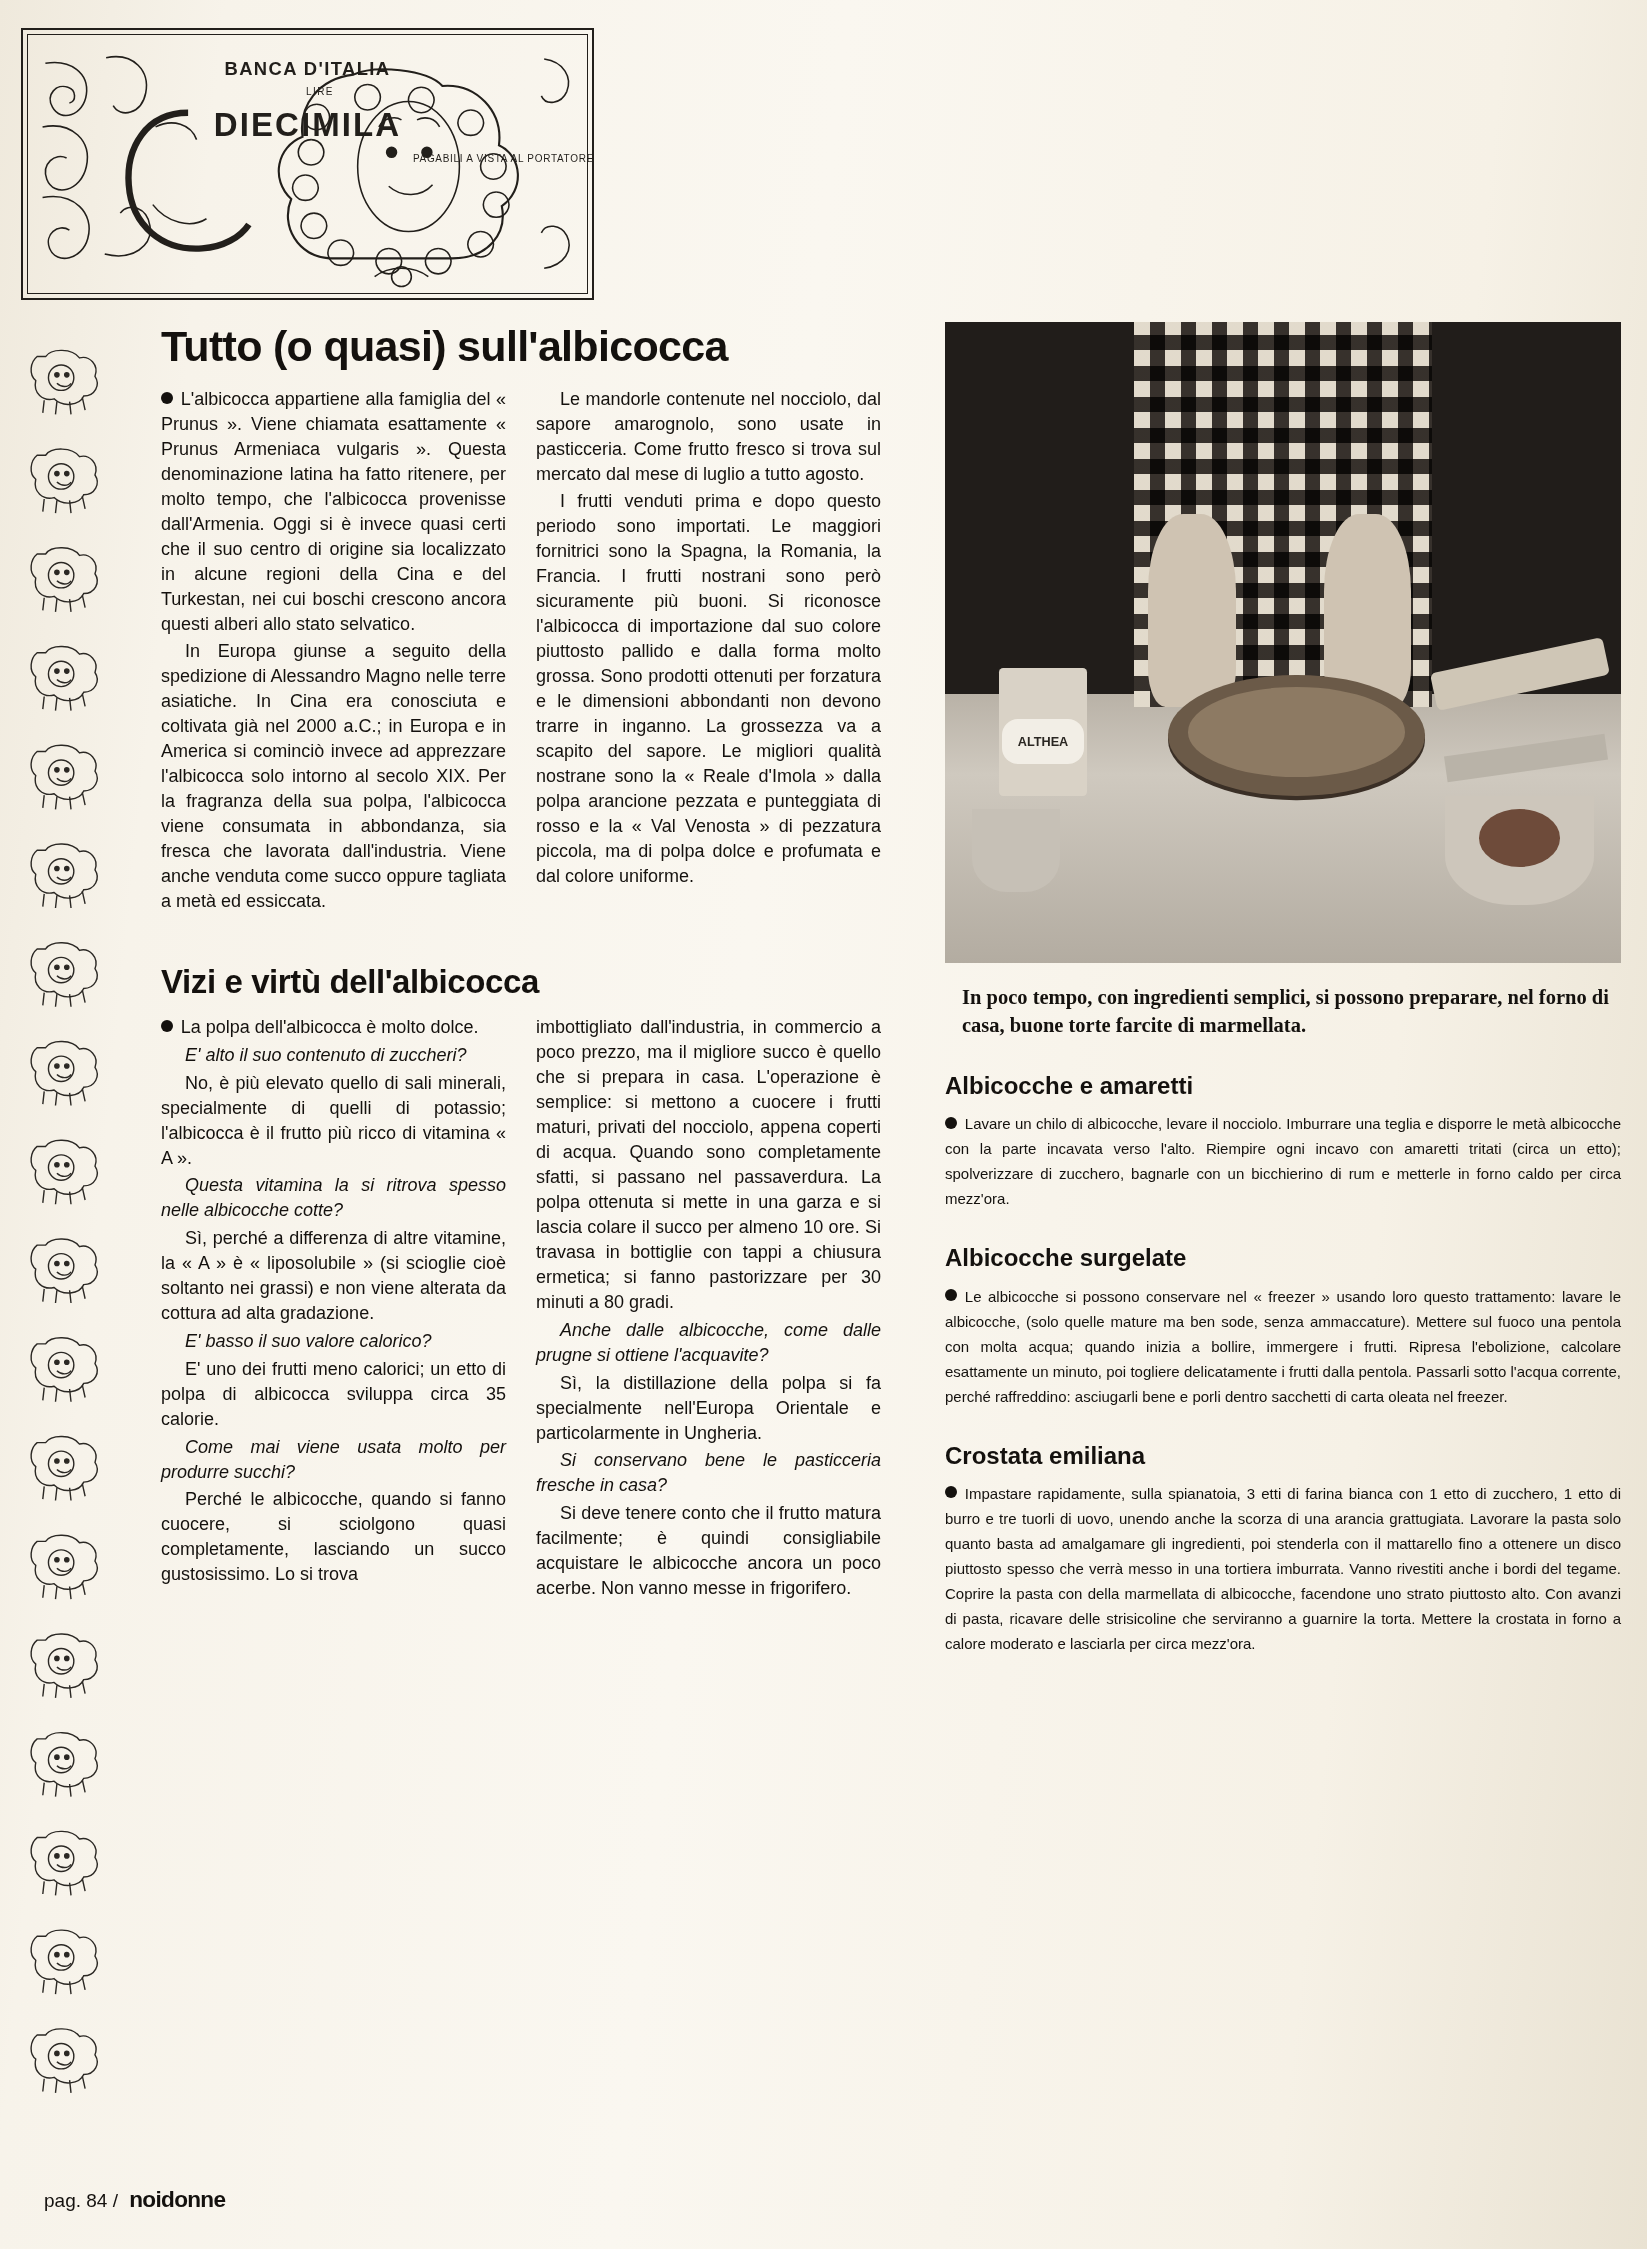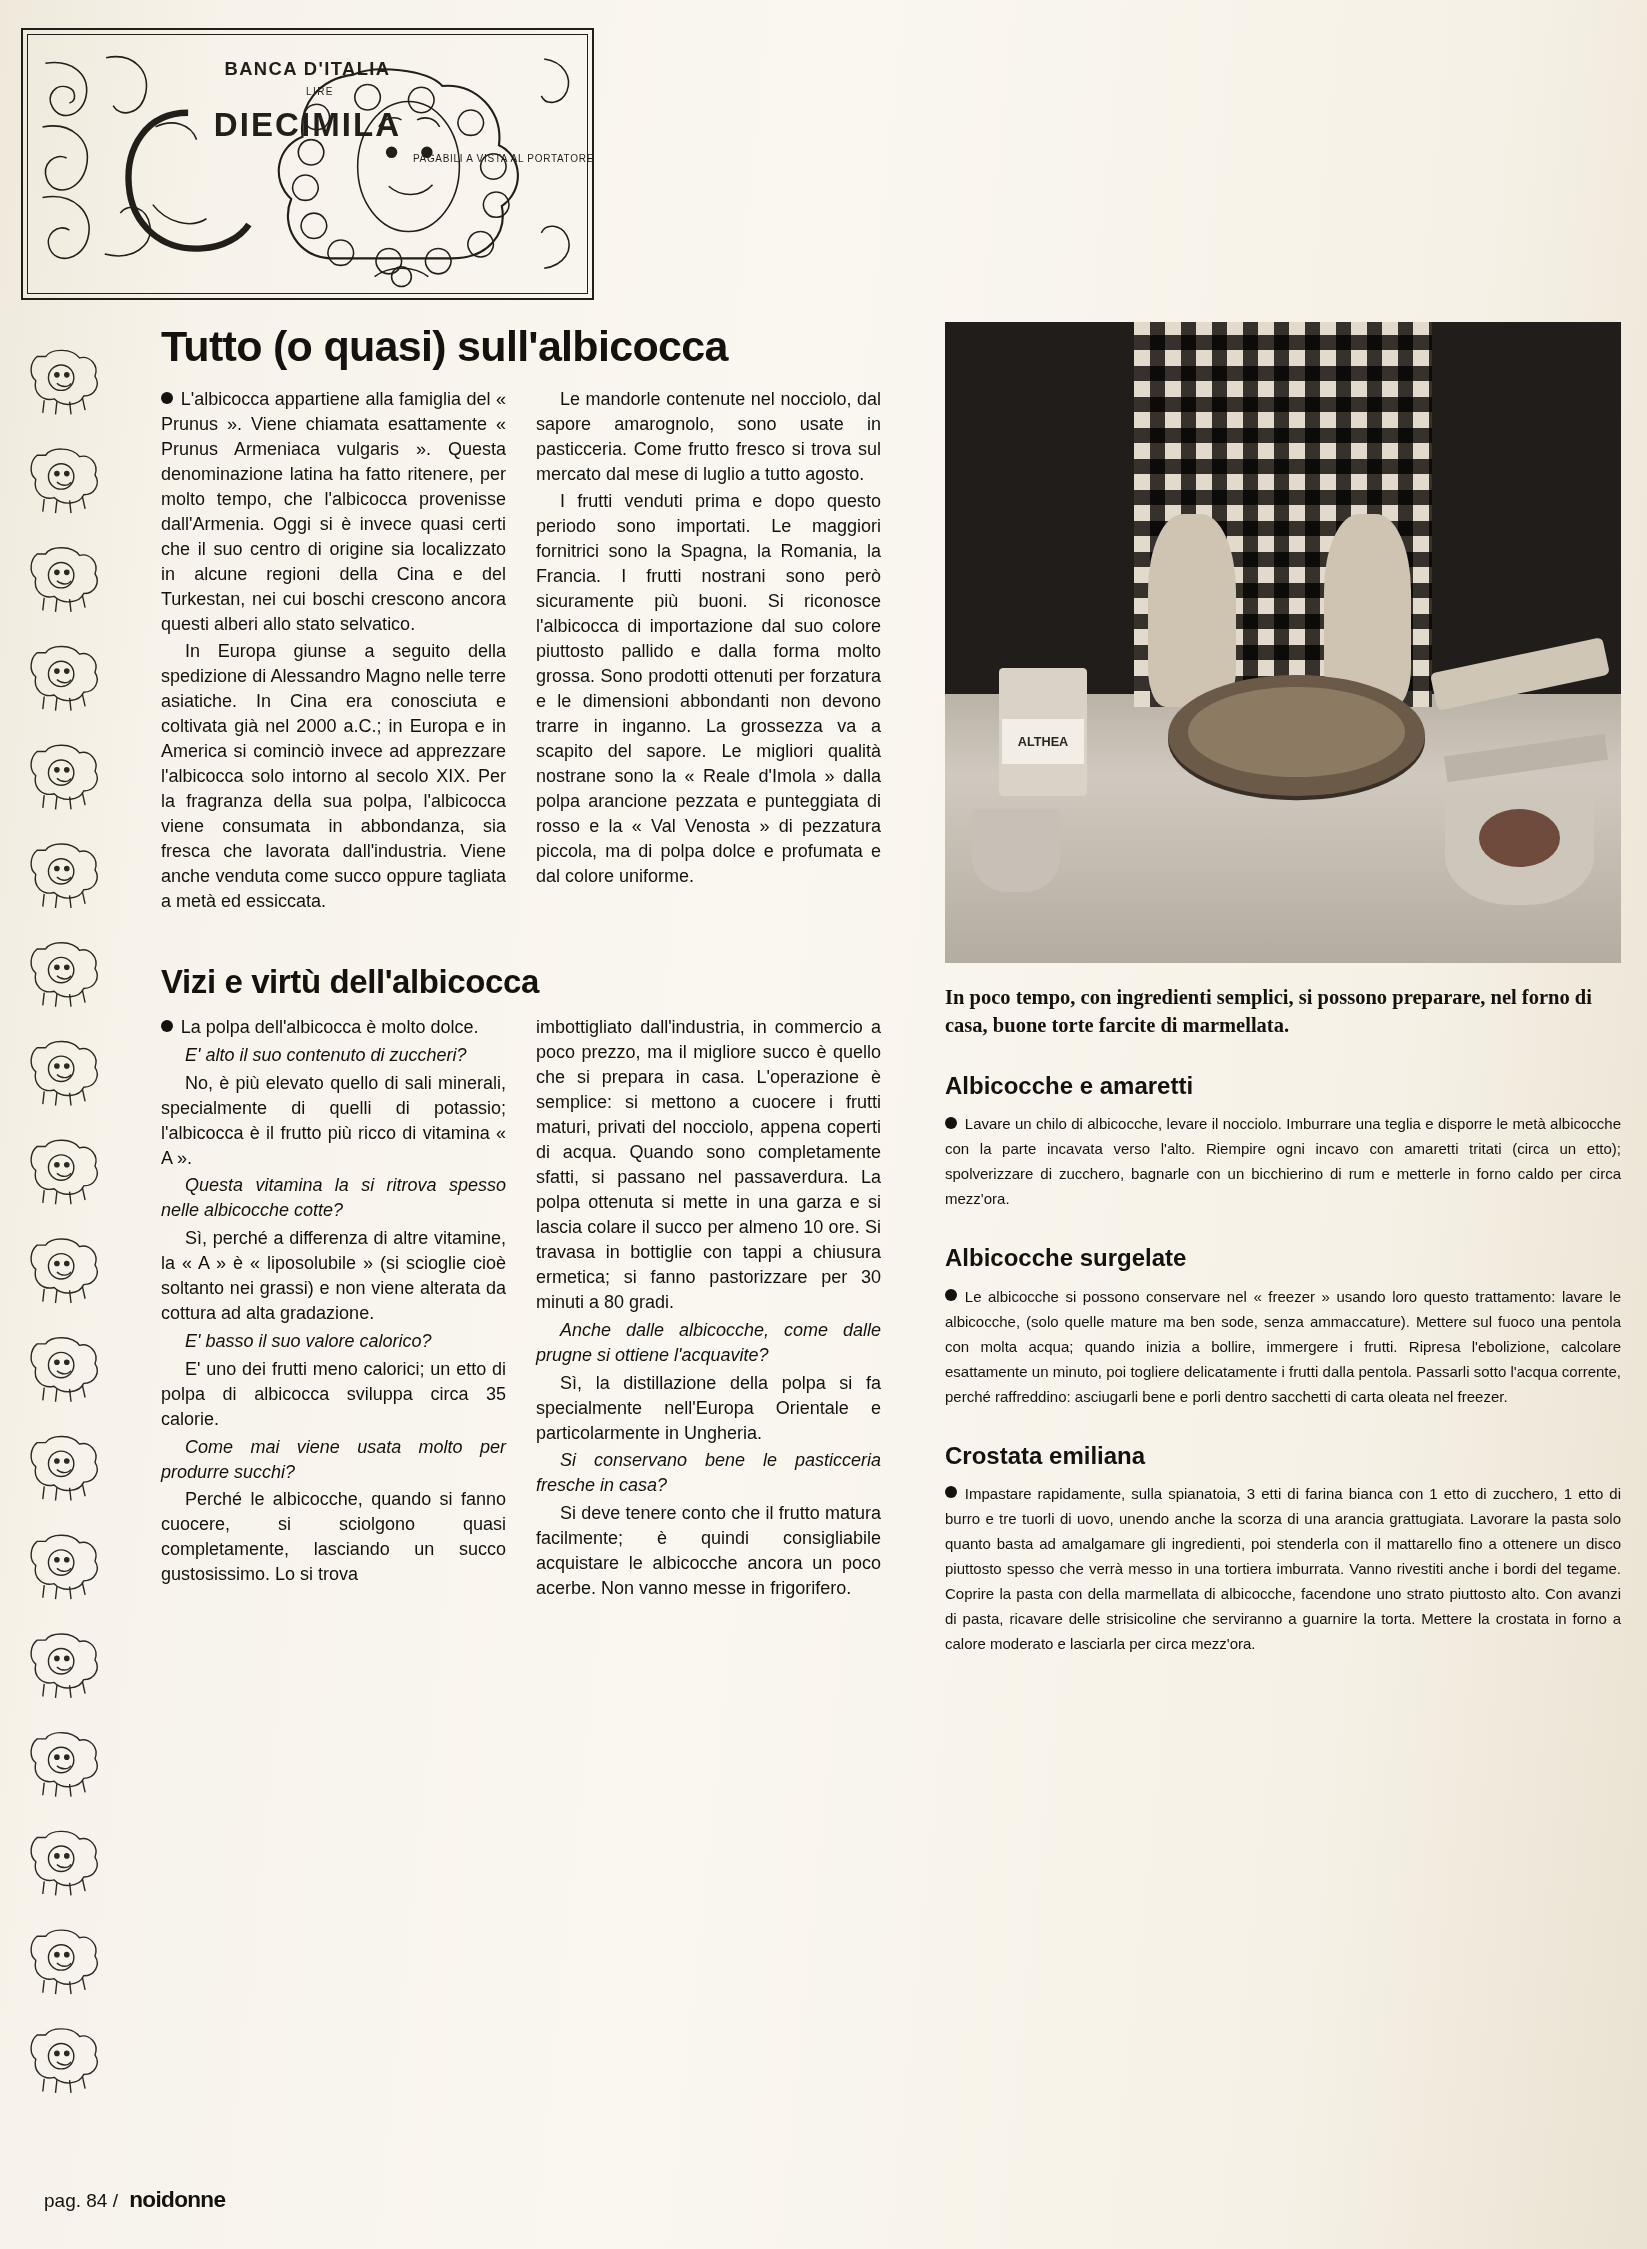--- a/index.html
+++ b/index.html
@@ -126,20 +126,21 @@
     position: relative;
     overflow: hidden;
   }
   .caption {
     margin-top: 20px;
     font-family: "Liberation Serif", serif;
     font-weight: bold;
     font-size: 20.5px;
     line-height: 28px;
     color: #14110e;
+    margin-left: 17px;
   }
   .recipe { margin-top: 33px; }
   .recipe h3 {
     font-family: "Liberation Sans", sans-serif;
     font-weight: bold;
     font-size: 24px;
     margin: 0 0 11.3px 0;
     color: #14110e;
   }
   .recipe .body {
@@ -174,21 +175,21 @@
               background: linear-gradient(180deg,#b9b2a7 0%, #cfc9bf 30%, #b3aca1 100%); }
   .ph-person { position:absolute; left:28%; top:0; width:44%; height:60%;
                background: repeating-linear-gradient(0deg,#f0ece4 0 15.6px,#3a3531 15.6px 31px),
                            repeating-linear-gradient(90deg,#f0ece4 0 15.6px,#3a3531 15.6px 31px);
                background-blend-mode: multiply; }
   .ph-arm-l { position:absolute; left:30%; top:30%; width:13%; height:30%; background:#cfc3b2; border-radius:40% 40% 20% 20%; }
   .ph-arm-r { position:absolute; left:56%; top:30%; width:13%; height:30%; background:#cfc3b2; border-radius:40% 40% 20% 20%; }
   .ph-plate { position:absolute; left:33%; top:55%; width:38%; height:19%; background:#6b5a48; border-radius:50%; box-shadow:0 4.2px 0 #3a2f26; }
   .ph-plate-in { position:absolute; left:36%; top:57%; width:32%; height:14%; background:#8d7a63; border-radius:50%; }
   .ph-jar { position:absolute; left:8%; top:54%; width:13%; height:20%; background:#d9d2c6; border-radius:4.2px; }
-  .ph-jar-lbl { position:absolute; left:8.5%; top:62%; width:12%; height:7%; background:#f2eee6; }
+  .ph-jar-lbl { position:absolute; left:8.5%; top:62%; width:12%; height:7%; background:#f2eee6;border-radius:16px; }
   .ph-cup { position:absolute; left:4%; top:76%; width:13%; height:13%; background:#c6c0b6; border-radius:0 0 40% 40%; }
   .ph-bowl { position:absolute; left:74%; top:74%; width:22%; height:17%; background:#cdc6bb; border-radius:0 0 45% 45%; }
   .ph-bowl-f { position:absolute; left:79%; top:76%; width:12%; height:9%; background:#6e4b3a; border-radius:50%; }
   .ph-roll { position:absolute; left:72%; top:52%; width:26%; height:6%; background:#cfc6b6; border-radius:5.7px; transform:rotate(-12deg); }
   .ph-knife { position:absolute; left:74%; top:66%; width:24%; height:4%; background:#b9b3a8; transform:rotate(-8deg); }
 </style>
 </head>
 <body>
 
 <div class="page">

